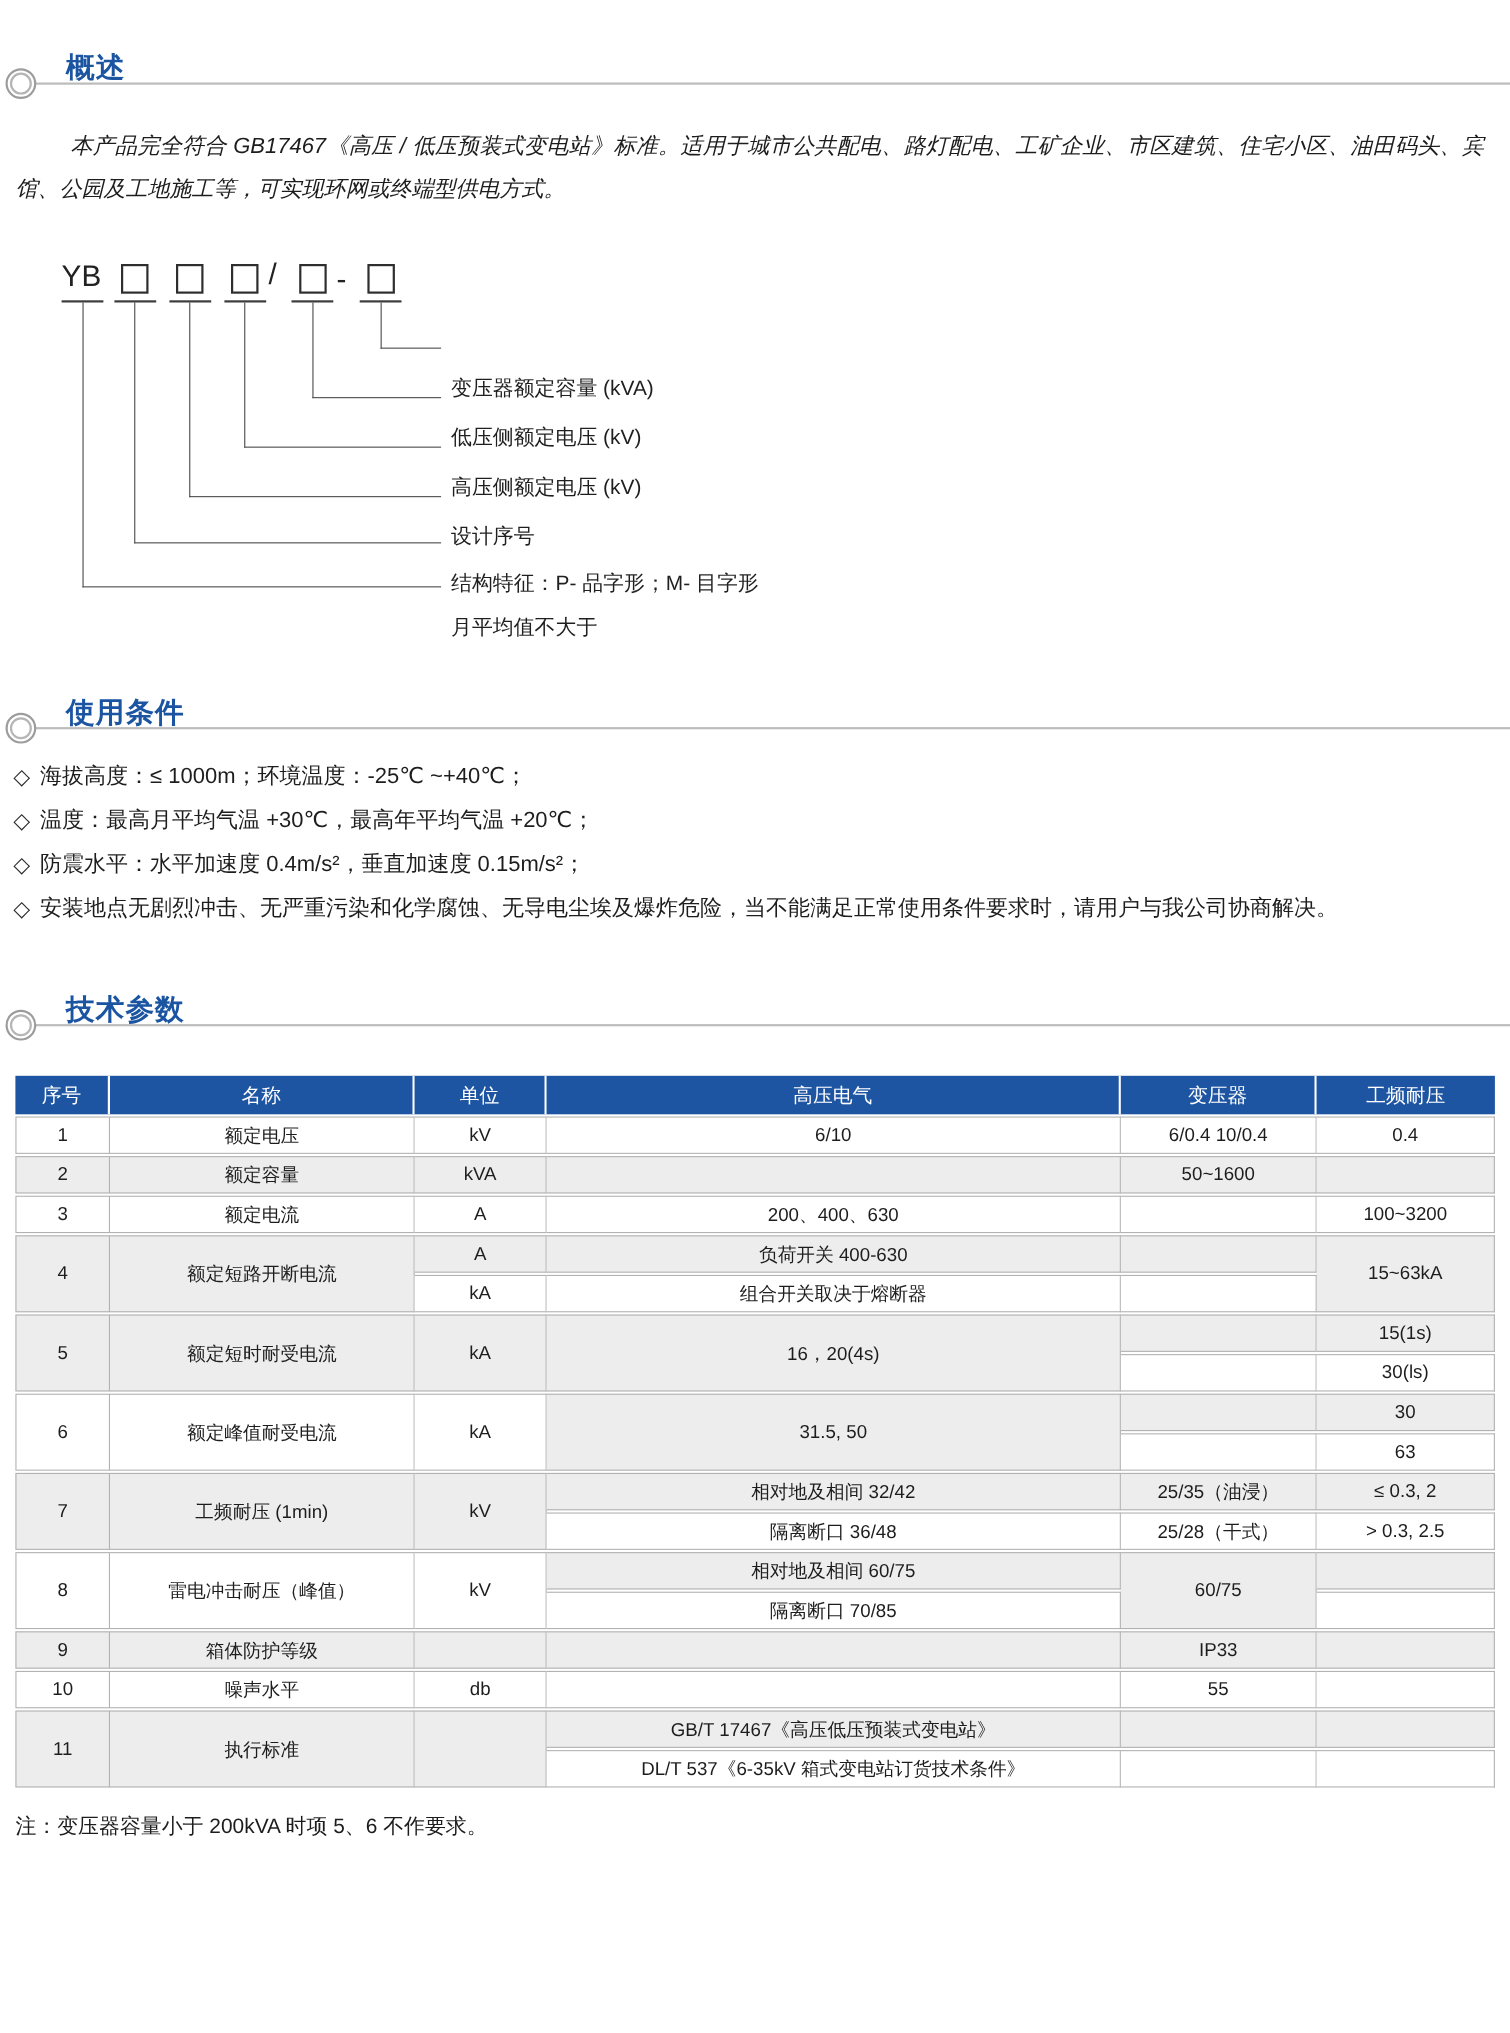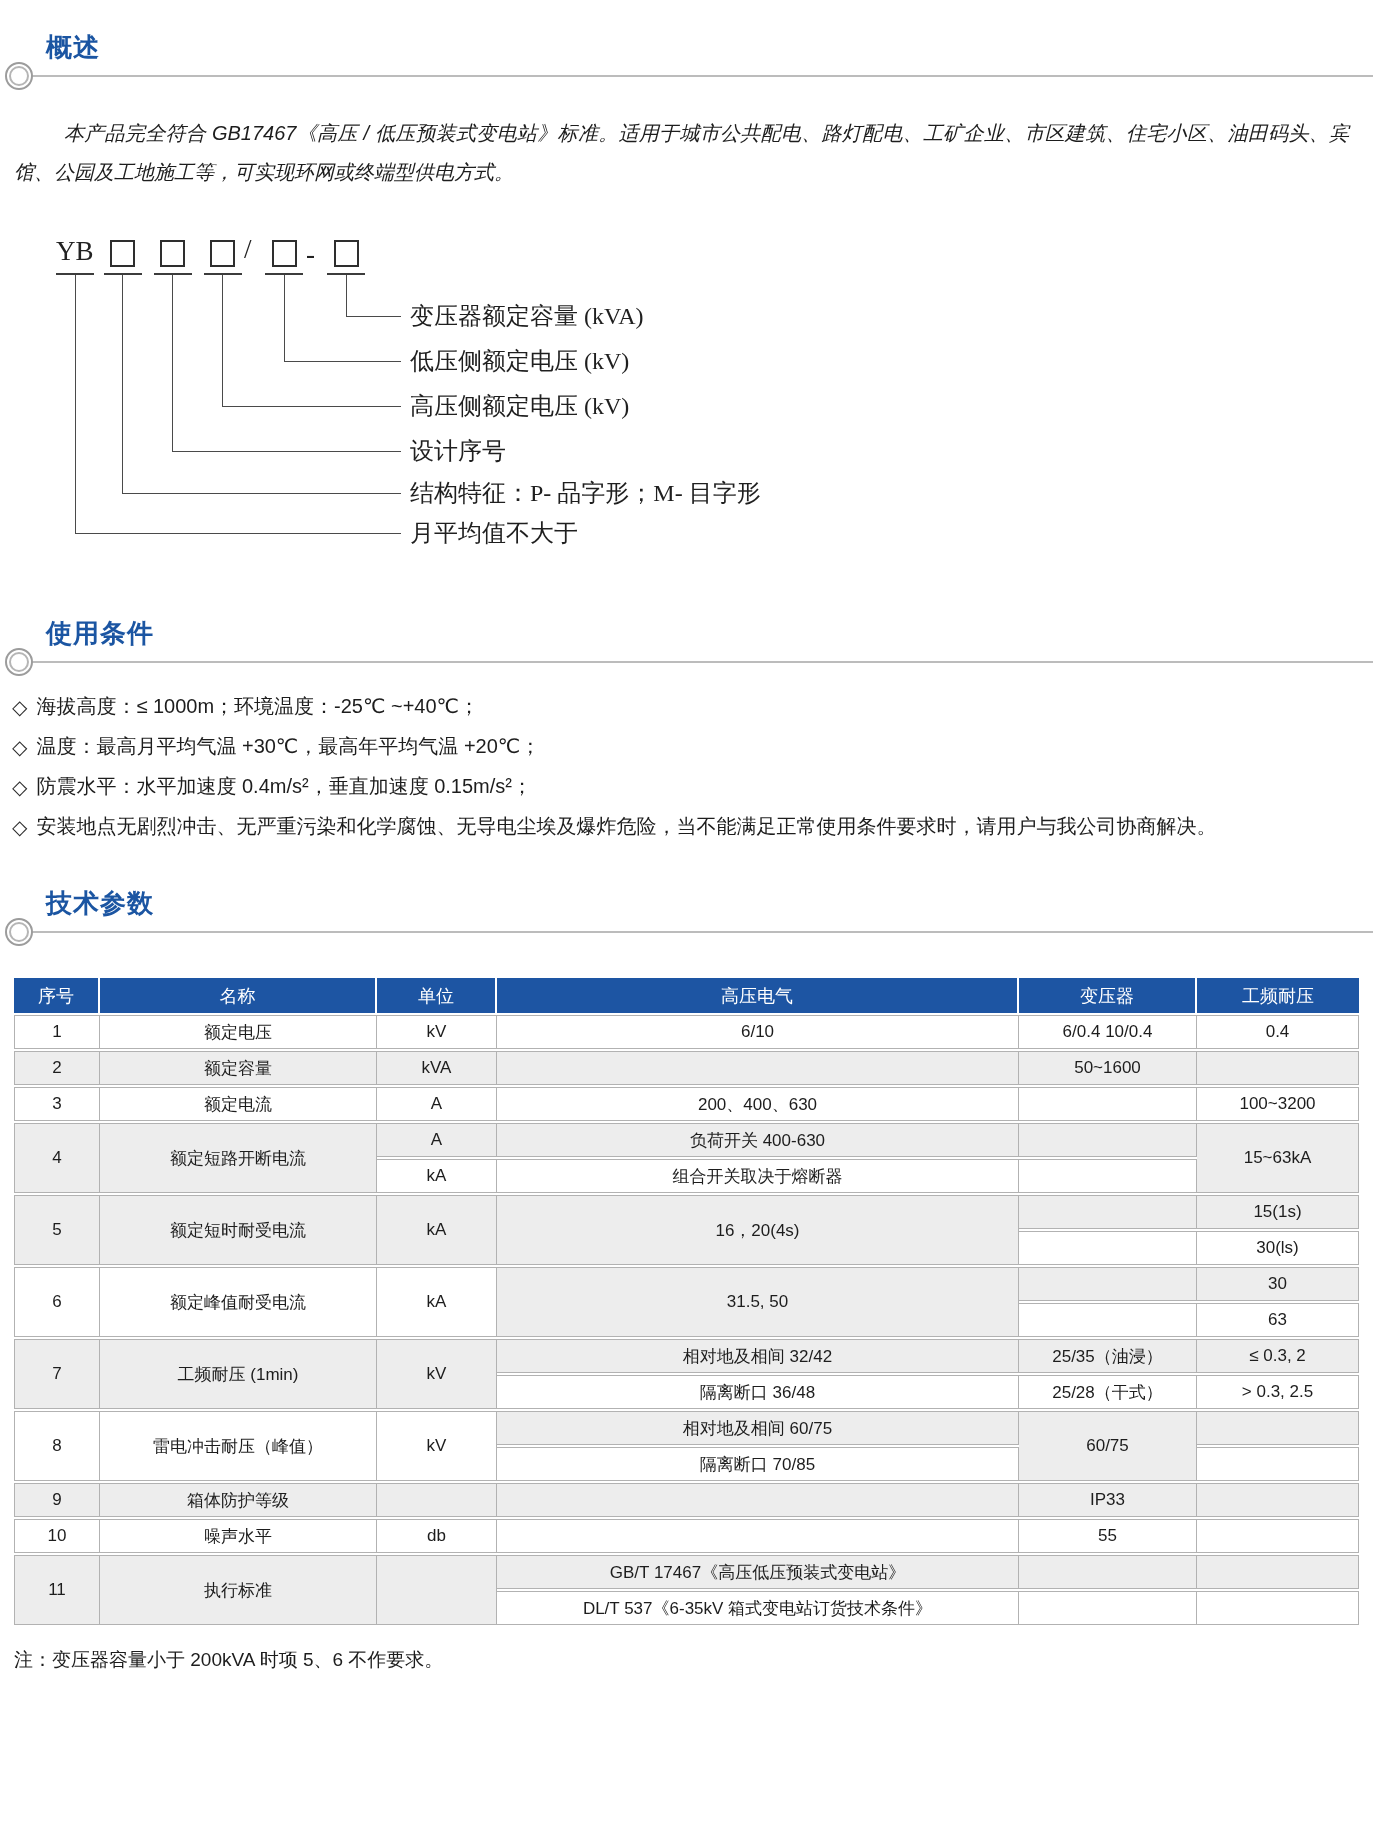--- a/index.html
+++ b/index.html
@@ -1,38 +1,38 @@
 <!DOCTYPE html>
 <html><head>
 <meta charset="utf-8">
 <style>
   html,body { margin:0; padding:0; background:#ffffff; }
   body { width:1373px; height:1848px; font-family:"Liberation Sans","DejaVu Sans",sans-serif; color:#1d1d1d; }
   .page { position:relative; width:1373px; height:1848px; overflow:hidden; }
 
   
   .sec-head { position:relative; height:50px; }
-  .sec-title { position:absolute; left:46px; top:0; margin:0; font-size:26px; font-weight:bold; color:#1b55a2; letter-spacing:1px; }
+  .sec-title { position:absolute; left:46px; top:0; margin:14px; font-size:26px; font-weight:bold; color:#1b55a2; letter-spacing:1px; }
   .sec-line { position:absolute; left:18px; right:0; top:45px; height:2px; background:#bcbcbc; }
   .ring { position:absolute; left:5px; top:32px; width:24px; height:24px; border:2px solid #9c9c9c; border-radius:50%; background:#fff; z-index:2; box-sizing:content-box; }
   .ring::after { content:""; position:absolute; left:2px; top:2px; right:2px; bottom:2px; border:2px solid #b5b5b5; border-radius:50%; }
 
   
   .sec-overview { padding-top:30px; }
   .para { margin:34px 24px 0 14px; font-size:20px; line-height:39px; text-indent:50px; text-align:justify;font-style:italic; }
 
   
   .sec-model { margin-top:44px; }
-  .diagram { position:relative; height:338px; margin-top:26px;font-family:Liberation Serif, serif; }
+  .diagram { position:relative; height:338px; margin-top:26px; }
   .cd-prefix { position:absolute; left:56px; top:0; font-size:27px; color:#222; }
   .cd-box { position:absolute; top:4px; width:21px; height:23px; border:2px solid #2e2e2e; background:#fff; }
   .cd-sep { position:absolute; top:-2px; font-size:27px; color:#222; }
   .cd-ul { position:absolute; top:37px; width:38px; height:2px; background:#3c3c3c; }
   .cd-conn { position:absolute; top:39px; border-left:1px solid #4a4a4a; border-bottom:1px solid #4a4a4a; }
-  .cd-label { position:absolute; left:410px; height:26px; line-height:26px; font-size:24px; color:#1f1f1f; white-space:nowrap; }
+  .cd-label { position:absolute; left:410px; height:26px; line-height:26px; font-size:19px; color:#1f1f1f; white-space:nowrap;margin-top:38px; }
 
   
   .sec-conditions { margin-top:42px; }
   .conds { list-style:none; margin:20px 0 0 12px; padding:0; }
   .conds li { font-size:20px; line-height:40px; white-space:nowrap; }
   .diamond { display:inline-block; margin-right:9px; font-size:20px; color:#2b2b2b; transform:translateY(1px); }
 
   
   .sec-parameters { margin-top:40px; }
   .params { border-collapse:separate; border-spacing:0 2px; margin:40px 0 0 14px; table-layout:fixed; width:1345px; font-size:17px; }

